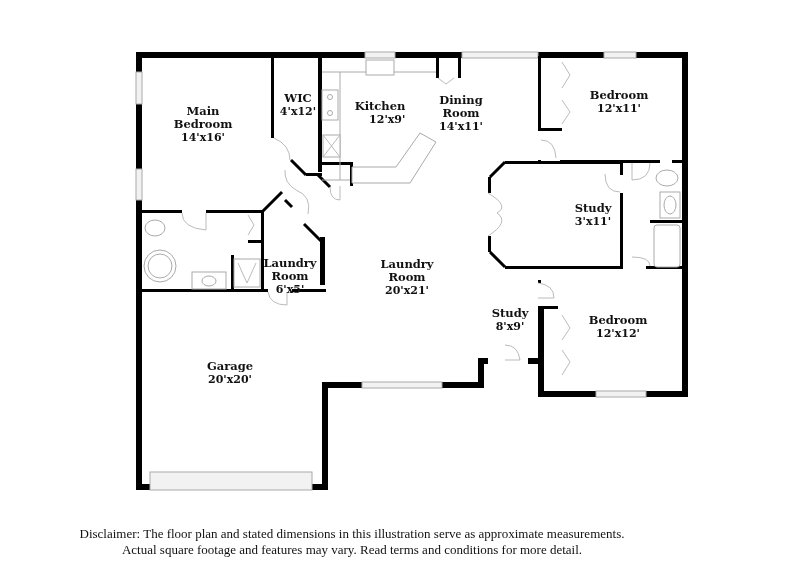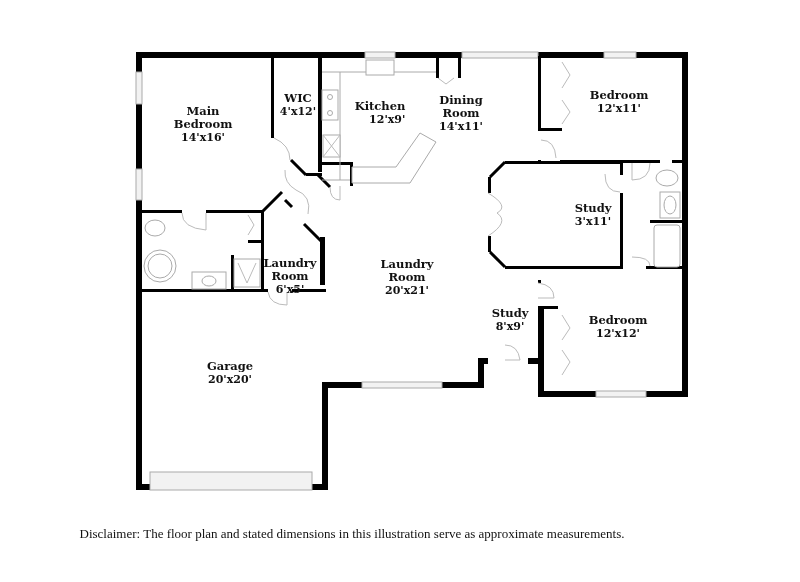--- a/index.html
+++ b/index.html
@@ -206,13 +206,14 @@
   <div>Bedroom</div>
   <div class="dim">12'x12'</div>
 </div>
 <div class="room-label" style="left:230px; top:360px;">
   <div>Garage</div>
   <div class="dim">20'x20'</div>
 </div>
 
 <div class="disclaimer">
   <div>Disclaimer: The floor plan and stated dimensions in this illustration serve as approximate measurements.</div>
+  <div>Actual square footage and features may vary. Read terms and conditions for more detail.</div>
 </div>
 
 </body></html>

